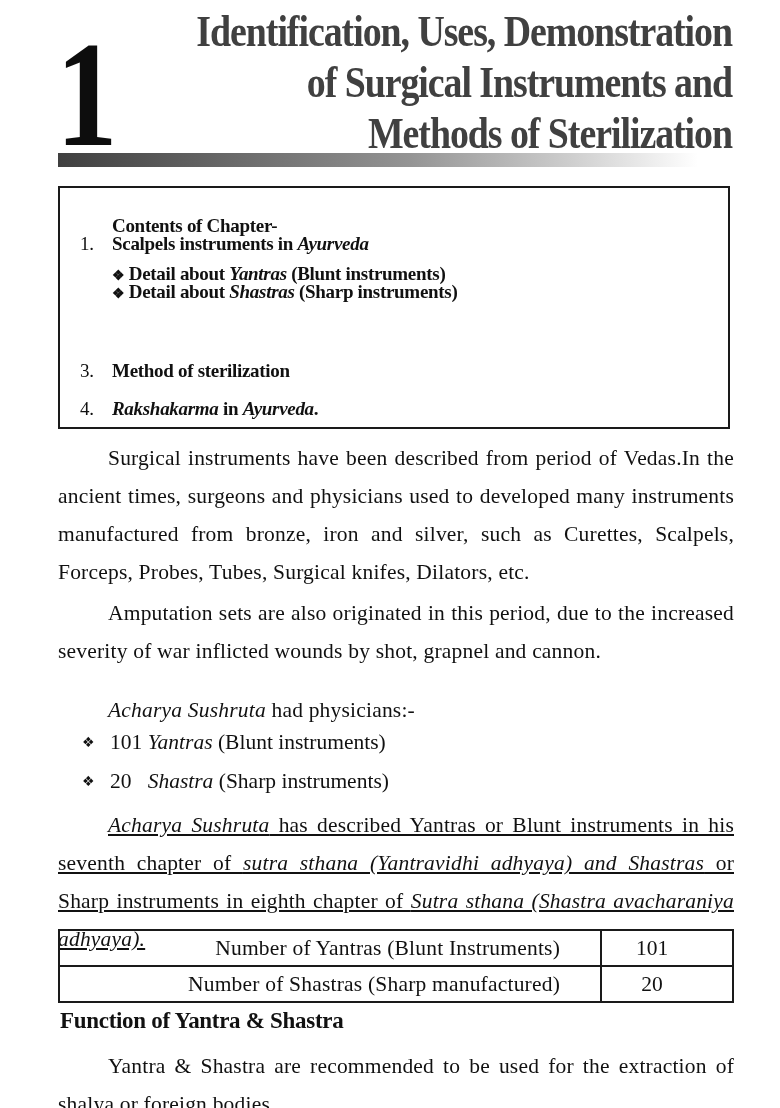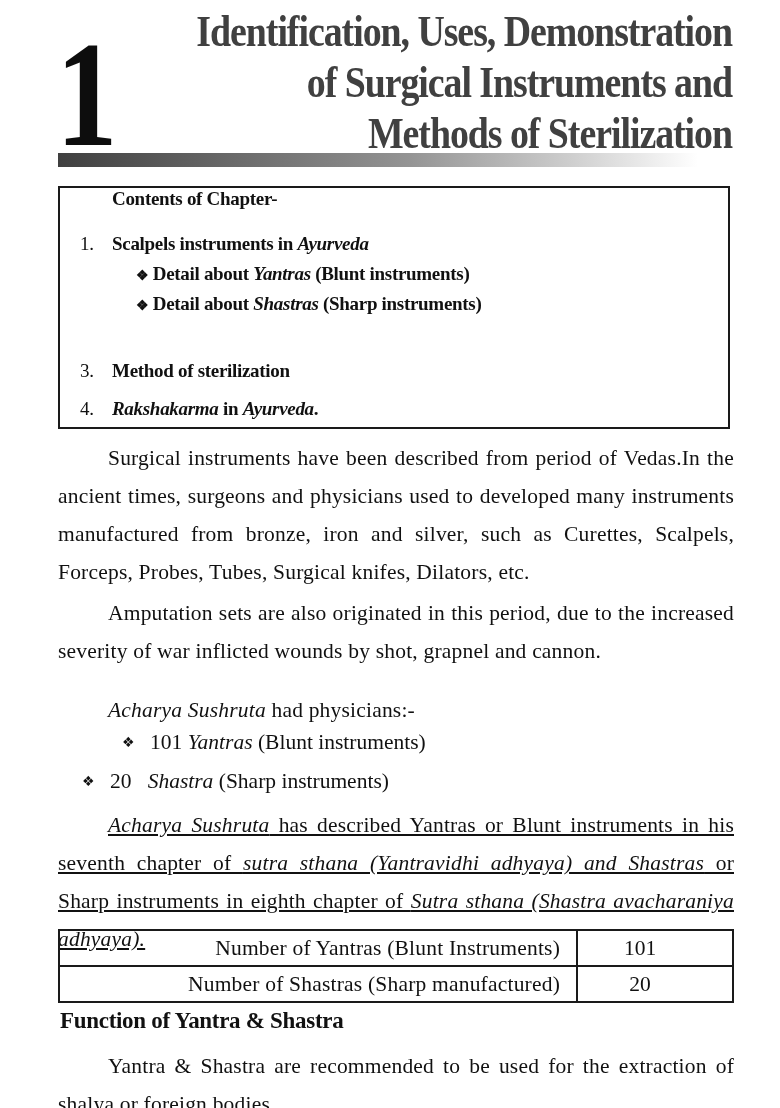--- a/index.html
+++ b/index.html
@@ -24,39 +24,39 @@
   .rule-bar {
     position: absolute; left: 58px; top: 153px; width: 640px; height: 14px;
     background: linear-gradient(to right, #2a2a2a 0%, #555 25%, #888 55%, #c8c8c8 80%, #ffffff 100%);
     opacity: 0.9;
   }
   .contents-box {
     position: absolute; left: 58px; top: 186px; width: 672px; height: 243px;
     border: 2px solid #1a1a1a; box-sizing: border-box;
     font-weight: bold; font-size: 19px;
   }
-  .contents-box .heading { position: absolute; left: 52px; top: 0; letter-spacing: -0.3px; }
+  .contents-box .heading { position: absolute; left: 52px; top: 27px; letter-spacing: -0.3px; }
   .c-item { position: absolute; left: 20px; white-space: nowrap; letter-spacing: -0.3px; }
   .c-item .num { display: inline-block; width: 32px; font-weight: normal; }
-  .c-sub { position: absolute; left: 52px; white-space: nowrap; letter-spacing: -0.3px; margin-left: 24px; }
+  .c-sub { position: absolute; left: 52px; white-space: nowrap; letter-spacing: -0.3px; }
   .it { font-style: italic; }
   .body-text {
     position: absolute; left: 58px; width: 676px;
     font-size: 21.5px; line-height: 38px; text-align: justify;
     letter-spacing: 0.2px;
   }
   .body-text p { margin: 0; text-indent: 50px; text-align-last: left; }
   .bullet-line { position: absolute; left: 82px; font-size: 21.5px; white-space: nowrap; }
   .bullet-line .b { display: inline-block; width: 28px; font-size: 14px; vertical-align: 2px; }
   .count-table {
     position: absolute; left: 58px; top: 929px; width: 676px;
     border-collapse: collapse; font-size: 21.5px;
   }
   .count-table td { border: 2px solid #1a1a1a; height: 34px; padding: 0; }
-  .count-table td.label { width: 500px; text-align: right; padding-right: 16px; letter-spacing: 0.2px; }
+  .count-table td.label { width: 500px; text-align: right; padding-right: 40px; letter-spacing: 0.2px; }
   .count-table td.val { text-align: center; padding-right: 30px; }
   .section-heading {
     position: absolute; left: 60px; top: 1008px;
     font-weight: bold; font-size: 23px; letter-spacing: -0.3px;
   }
 </style>
 </head>
 <body>
 
 <div class="chapter-num">1</div>
@@ -69,42 +69,42 @@
 
 <div class="contents-box">
   <div class="heading">Contents of Chapter-</div>
 
   <div class="c-item" style="top:45px;">
     <span class="num">1.</span><span>Scalpels instruments in </span><span class="it">Ayurveda</span>
   </div>
   <div class="c-sub" style="top:75px;">
     <span style="font-size:14px;">❖</span><span> Detail about </span><span class="it">Yantras</span><span> (Blunt instruments)</span>
   </div>
-  <div class="c-sub" style="top:105px;">
+  <div class="c-sub" style="top:93px;">
     <span style="font-size:14px;">❖</span><span> Detail about </span><span class="it">Shastras</span><span> (Sharp instruments)</span>
   </div>
   <div class="c-item" style="top:172px;">
     <span class="num">3.</span><span>Method of sterilization</span>
   </div>
   <div class="c-item" style="top:210px;">
     <span class="num">4.</span><span class="it">Rakshakarma</span><span> in </span><span class="it">Ayurveda</span><span>.</span>
   </div>
 </div>
 
 <div class="body-text" style="top:439px;">
   <p>Surgical instruments have been described from period of Vedas.In the ancient times, surgeons and physicians used to developed many instruments manufactured from bronze, iron and silver, such as Curettes, Scalpels, Forceps, Probes, Tubes, Surgical knifes, Dilators, etc.</p>
 </div>
 <div class="body-text" style="top:594px;">
   <p>Amputation sets are also originated in this period, due to the increased severity of war inflicted wounds by shot, grapnel and cannon.</p>
 </div>
 <div class="body-text" style="top:691px;">
   <p><span class="it">Acharya Sushruta</span><span> had physicians:-</span></p>
 </div>
 
-<div class="bullet-line" style="top:730px;margin-left:40px;">
+<div class="bullet-line" style="top:730px;">
   <span class="b">❖</span><span>101 </span><span class="it">Yantras</span><span> (Blunt instruments)</span>
 </div>
 <div class="bullet-line" style="top:769px;">
   <span class="b">❖</span><span style="white-space:pre;">20   </span><span class="it">Shastra</span><span> (Sharp instruments)</span>
 </div>
 
 <div class="body-text" style="top:806px;text-decoration:underline;">
   <p><span class="it">Acharya Sushruta</span><span> has described Yantras or Blunt instruments in his seventh chapter of </span><span class="it">sutra sthana (Yantravidhi adhyaya) and Shastras</span><span> or Sharp instruments in eighth chapter of </span><span class="it">Sutra sthana (Shastra avacharaniya adhyaya).</span></p>
 </div>
 

